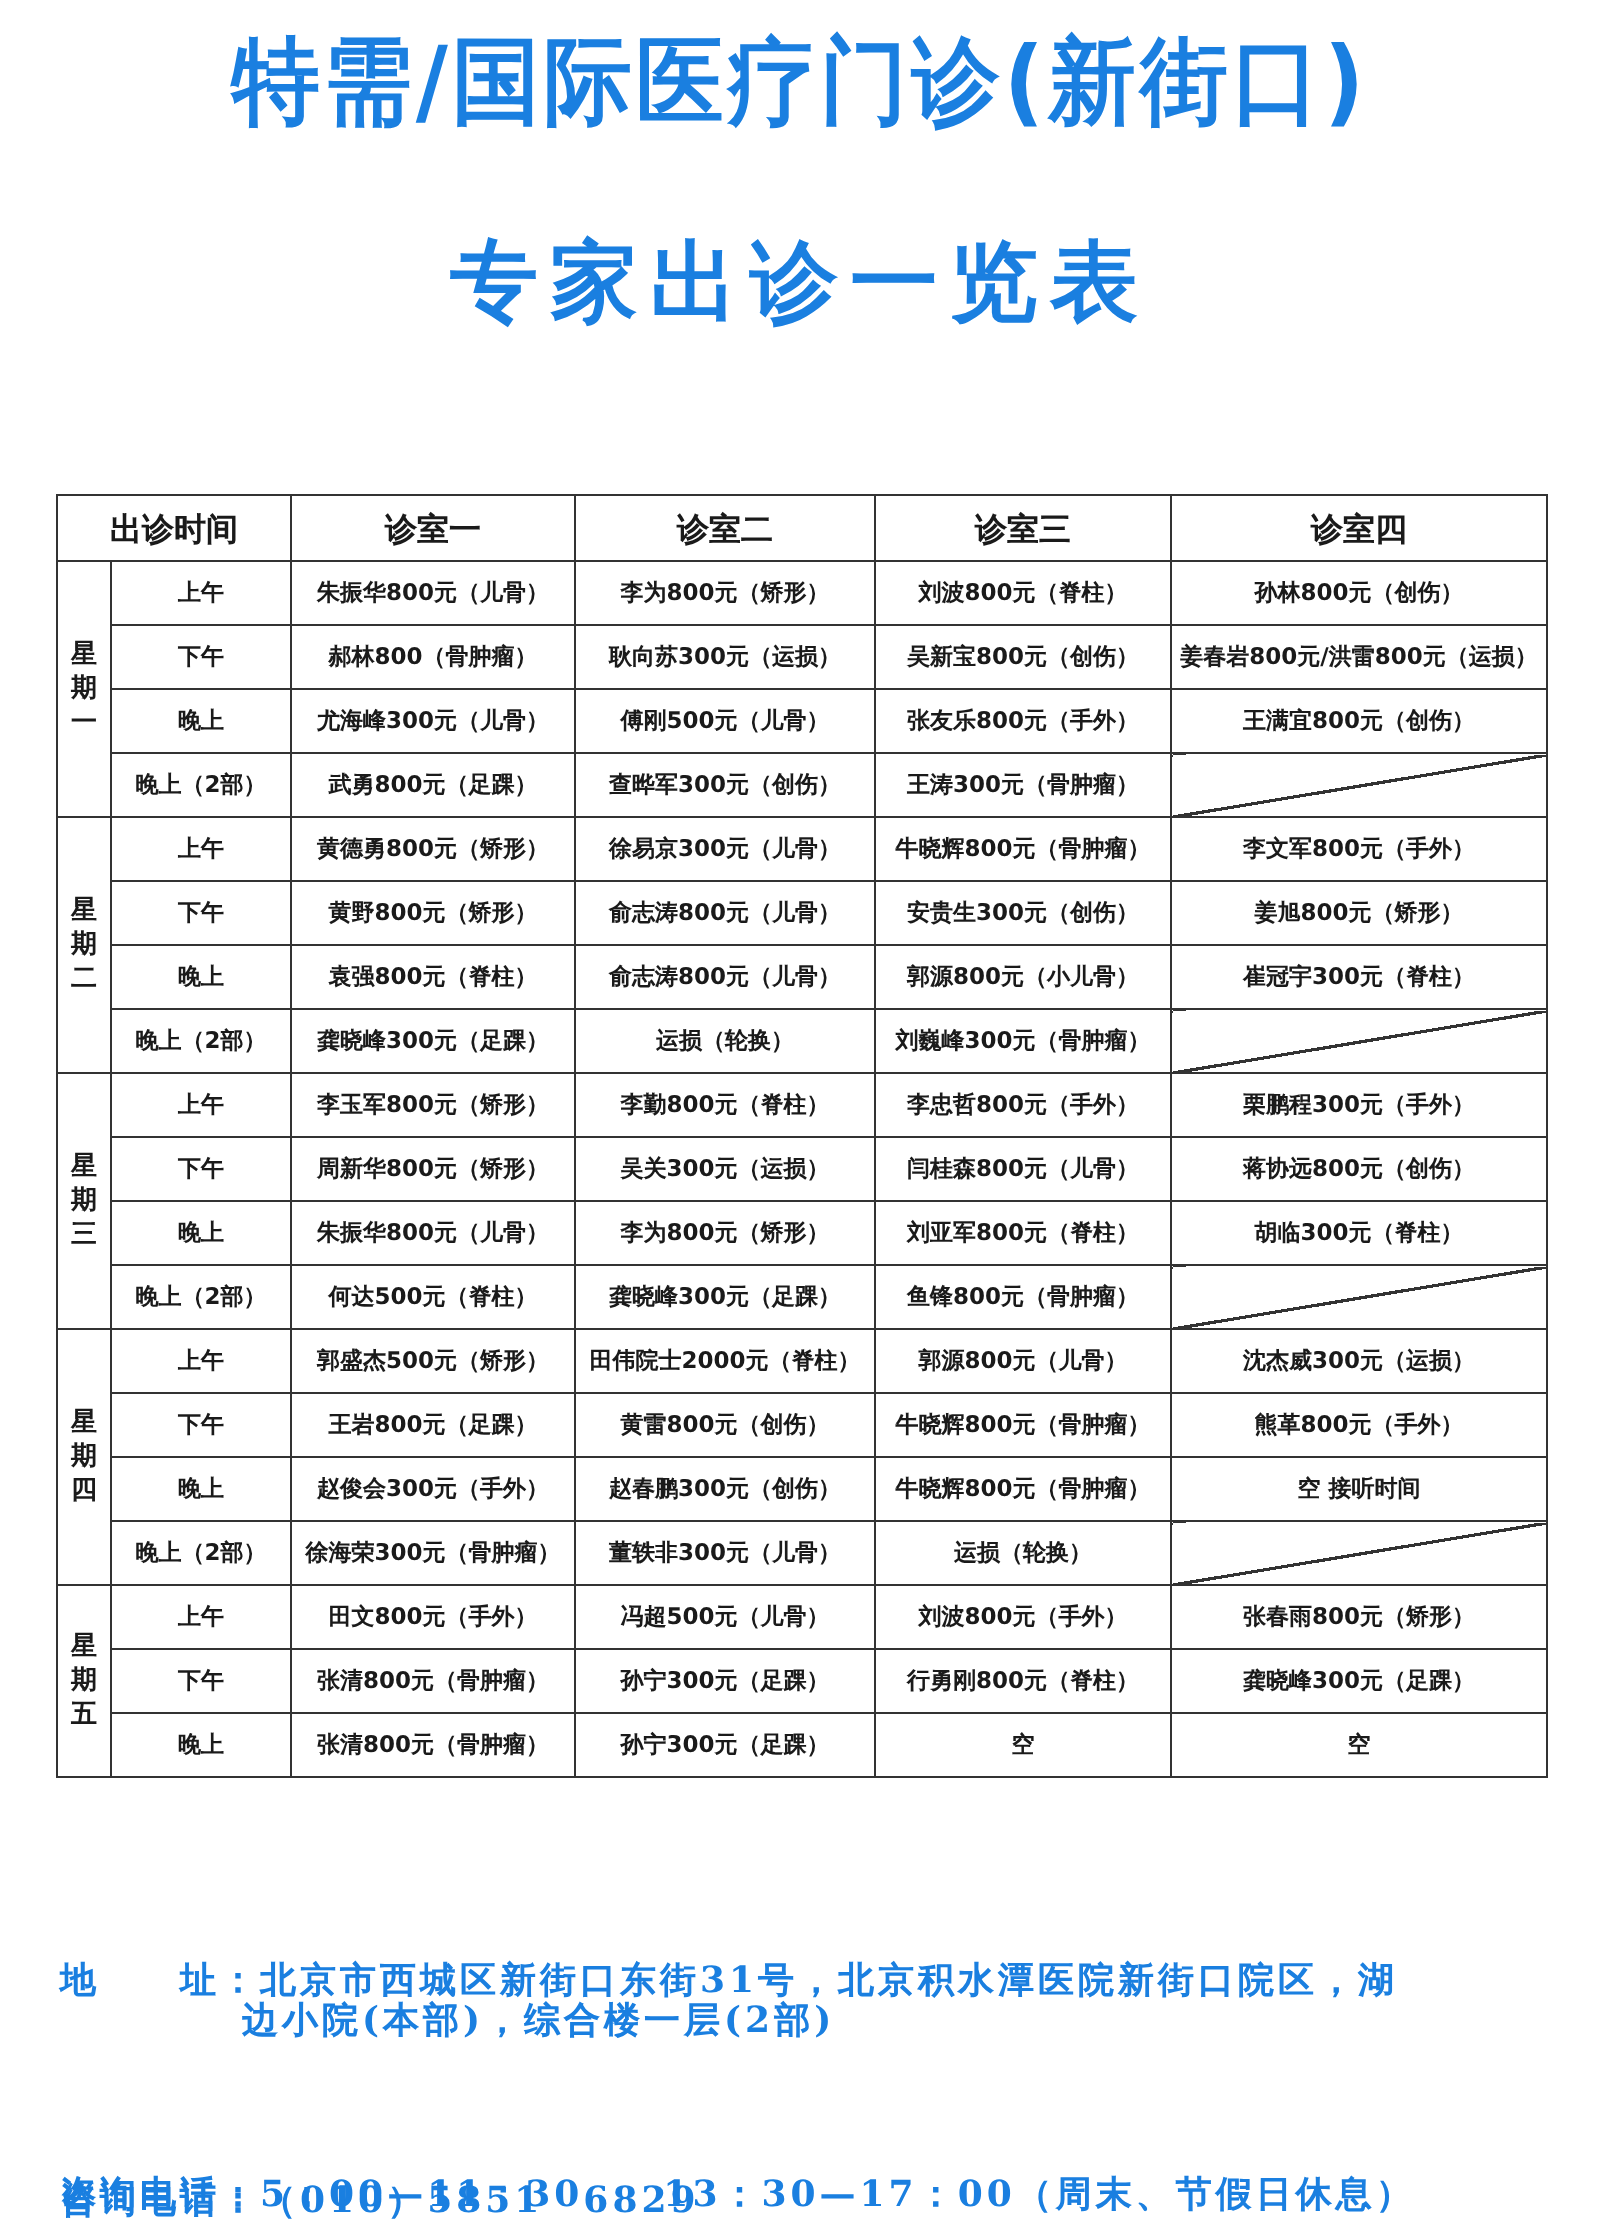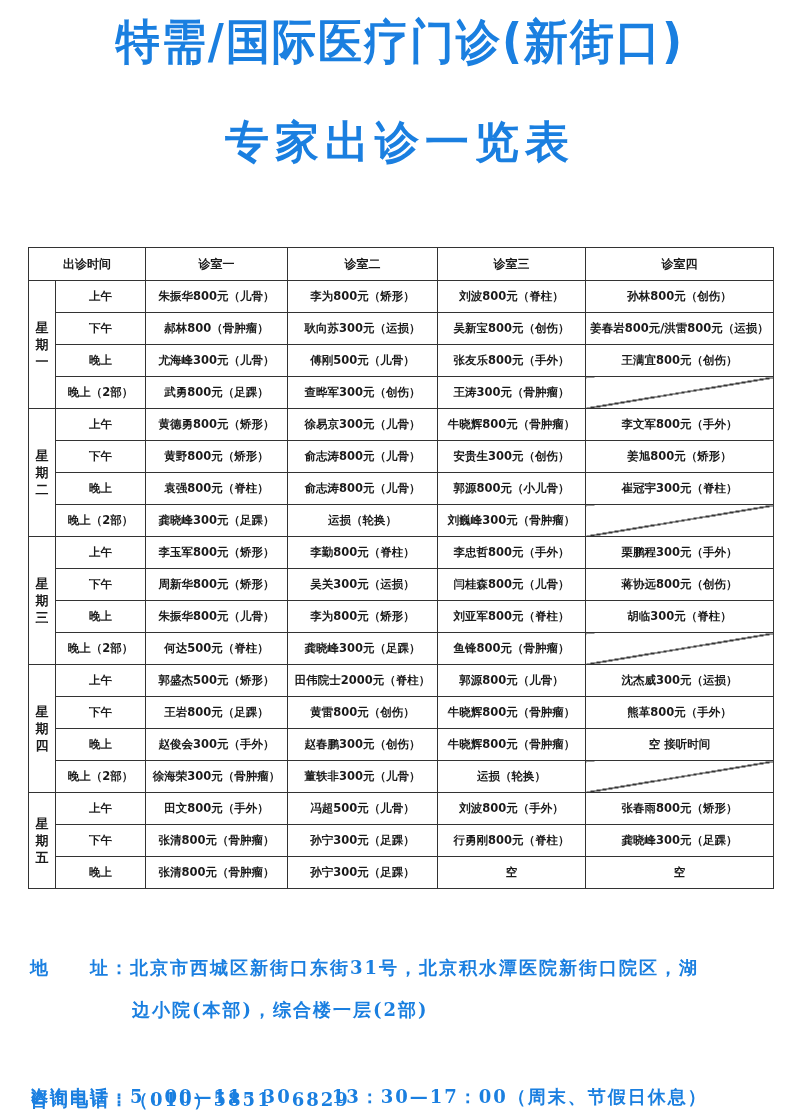--- a/index.html
+++ b/index.html
@@ -1,26 +1,26 @@
 <!DOCTYPE html>
 <html><head>
 <meta charset="utf-8">
 <style>
   html, body { margin:0; padding:0; background:#ffffff; }
   body { width:800px; height:1119px; position:relative; overflow:hidden; font-family:"DejaVu Sans","Liberation Sans",sans-serif; }
   .title1 { position:absolute; top:12px; left:0; width:800px; text-align:center; color:#1a7fe0; font-size:44px; font-weight:bold; letter-spacing:2px; line-height:60px; transform:scaleY(1.08); }
   .title2 { position:absolute; top:112px; left:0; width:800px; text-align:center; color:#1a7fe0; font-size:44px; font-weight:bold; letter-spacing:6px; line-height:60px; }
   table.sched { position:absolute; left:28px; top:247px; border-collapse:collapse; table-layout:fixed; }
   table.sched td, table.sched th { border:1.6px solid #333; padding:0; text-align:center; vertical-align:middle; font-size:11.5px; font-weight:bold; color:#1a1a1a; height:31px; line-height:13px; }
-  table.sched th { height:32px; font-size:12px; }
+  table.sched th { height:32px; font-size:16px; }
   .day { width:26px; font-size:13px !important; line-height:17px !important; }
   .day span { display:block; }
   .diag { position:relative; background:linear-gradient(to top left, transparent calc(50% - 0.8px), #333 calc(50% - 0.8px), #333 calc(50% + 0.8px), transparent calc(50% + 0.8px)); }
   .footer { position:absolute; left:30px; color:#1a7fe0; font-weight:bold; font-size:18px; letter-spacing:2px; font-family:"DejaVu Serif","Liberation Serif",serif; }
-  .lbl { display:inline-block; }
+  .lbl { display:inline-block;margin-top:22px; }
   .watermark { position:absolute; left:625px; top:1126px; color:rgba(150,150,150,0.55); font-size:28px; font-weight:normal; letter-spacing:0; font-family:Liberation Serif, serif; }
 </style>
 </head>
 <body>
 
 <div class="title1">特需/国际医疗门诊(新街口)</div>
 <div class="title2">专家出诊一览表</div>
 
 <table class="sched">
   <colgroup>
@@ -198,21 +198,21 @@
         <td>孙宁300元（足踝）</td>
         <td>空</td>
         <td>空</td>
       </tr>
     </tbody>
 </table>
 
 <div class="footer" style="top:956px;">
   <span class="lbl">地　　址：</span><span>北京市西城区新街口东街31号，北京积水潭医院新街口院区，湖</span>
 </div>
-<div class="footer" style="top:998px; left:132px;">
+<div class="footer" style="top:998px; left:121px;">
   <span>边小院(本部)，综合楼一层(2部)</span>
 </div>
 <div class="footer" style="top:1088px;">
   <span>咨询电话：</span><span>（010）5851　6829</span>
 </div>
 <div class="footer" style="top:1085px;">
   <span>咨询电话：</span><span>5：00—11：30　　13：30—17：00（周末、节假日休息）</span>
 </div>
 <div class="watermark">知乎 @心心腰</div>
 

